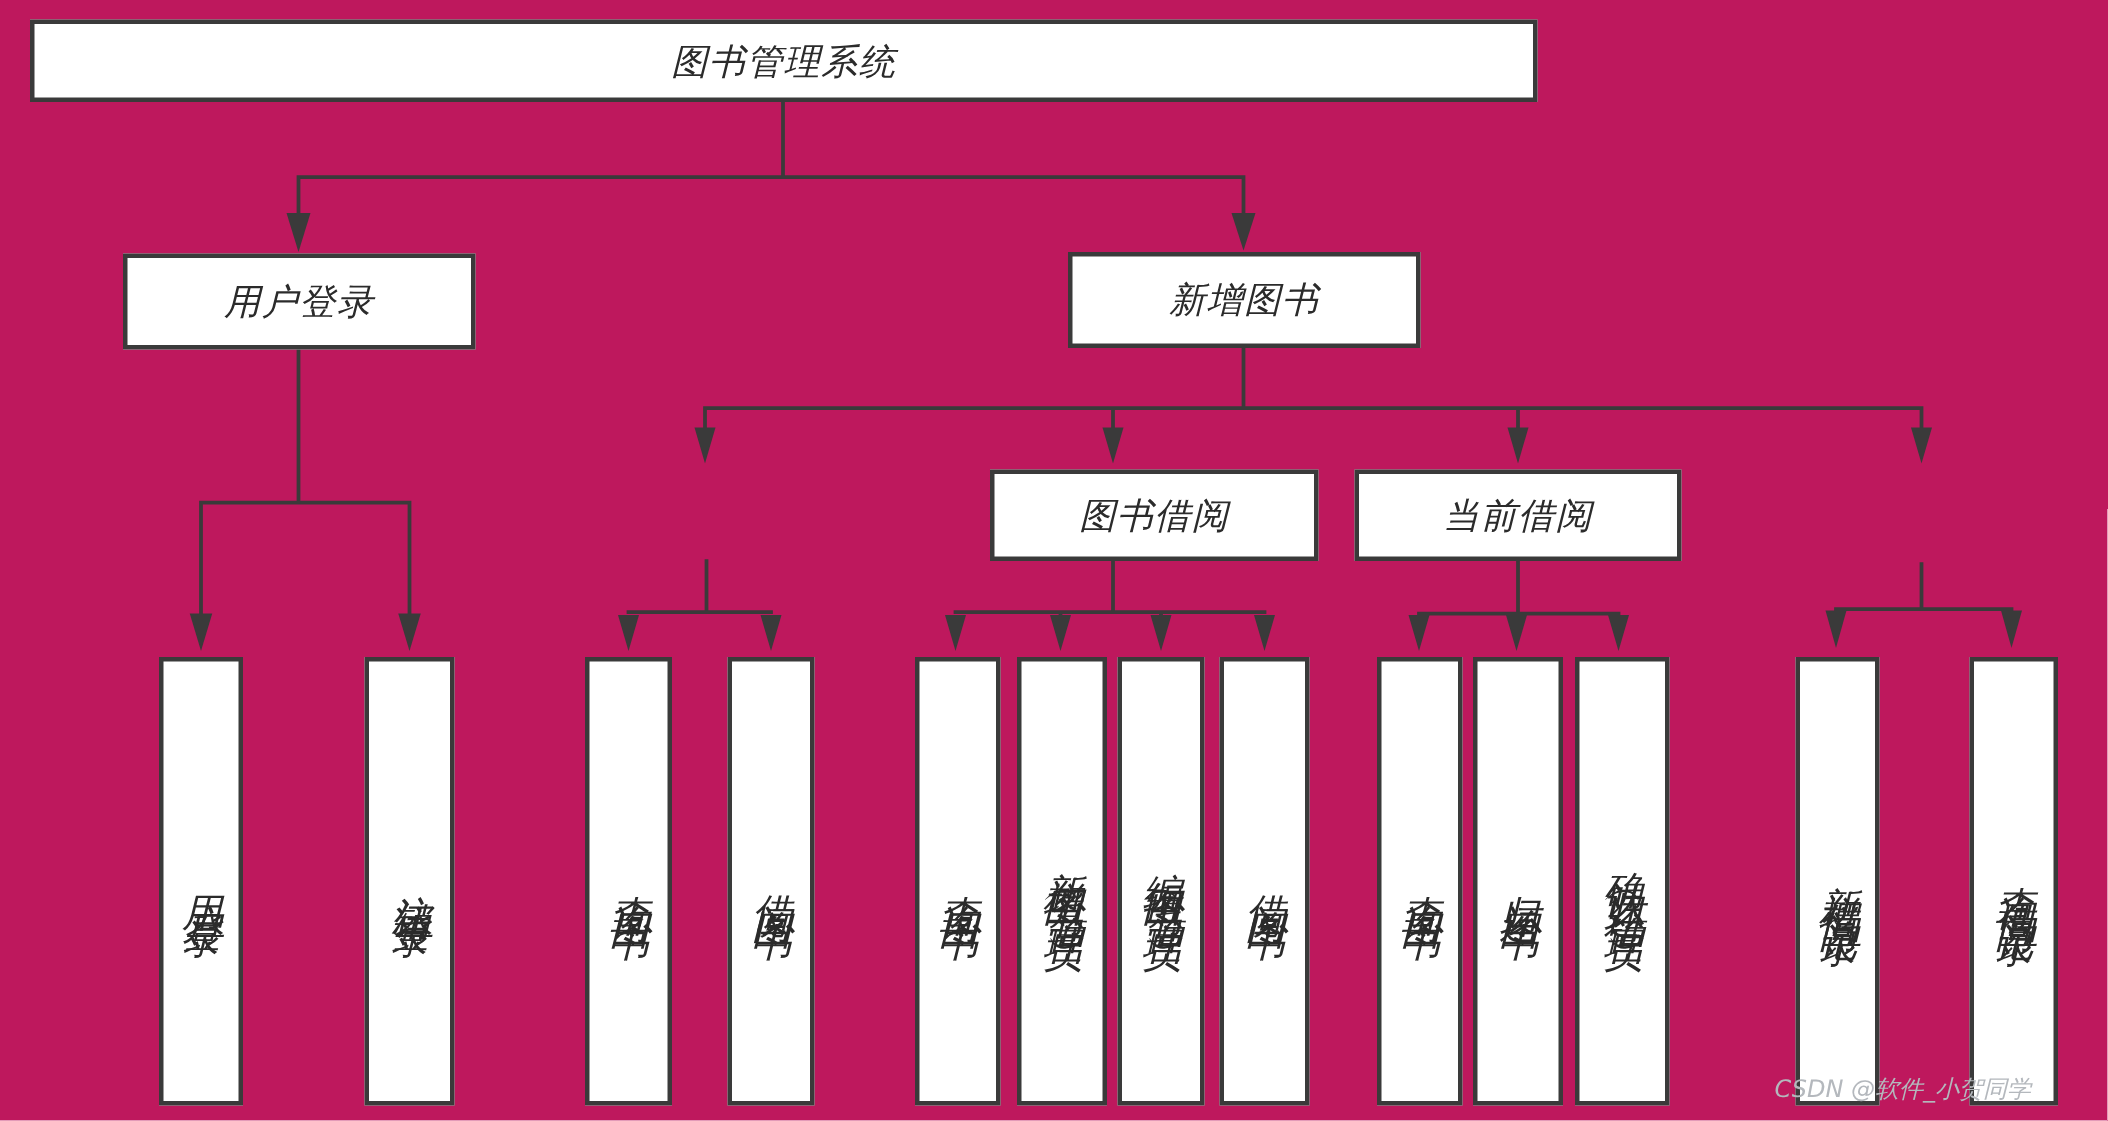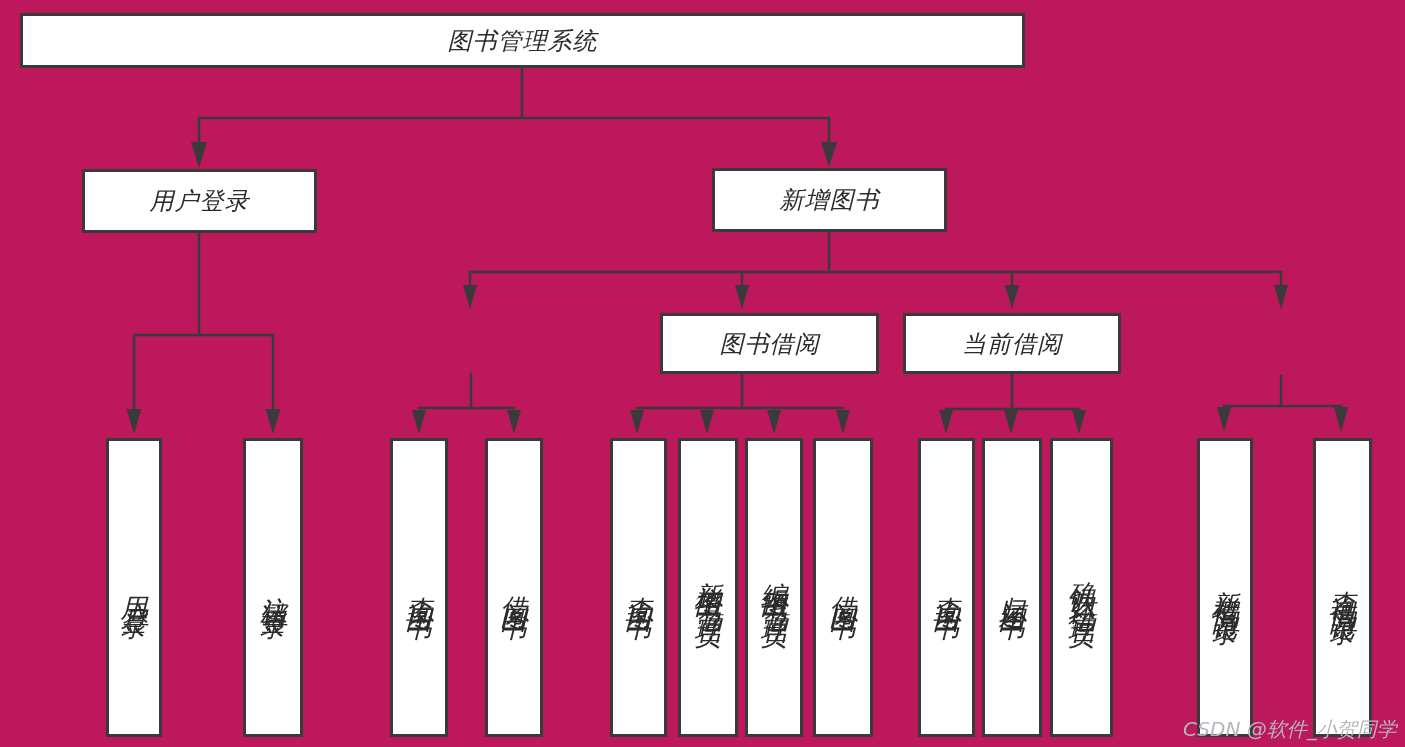--- a/index.html
+++ b/index.html
@@ -29,21 +29,21 @@
   .box.v .lbl{
     writing-mode:vertical-rl;
     text-orientation:mixed;
     font-size:26px;
     letter-spacing:6px;
     line-height:1;
   }
   .watermark{
     position:absolute;
     left:1183px;top:716px;
-    font-size:20px;
+    font-size:16px;
     color:#b4b8bd;
     white-space:nowrap;
     z-index:3;
   }
 </style>
 </head>
 <body>
 
 <div id="canvas">
 

